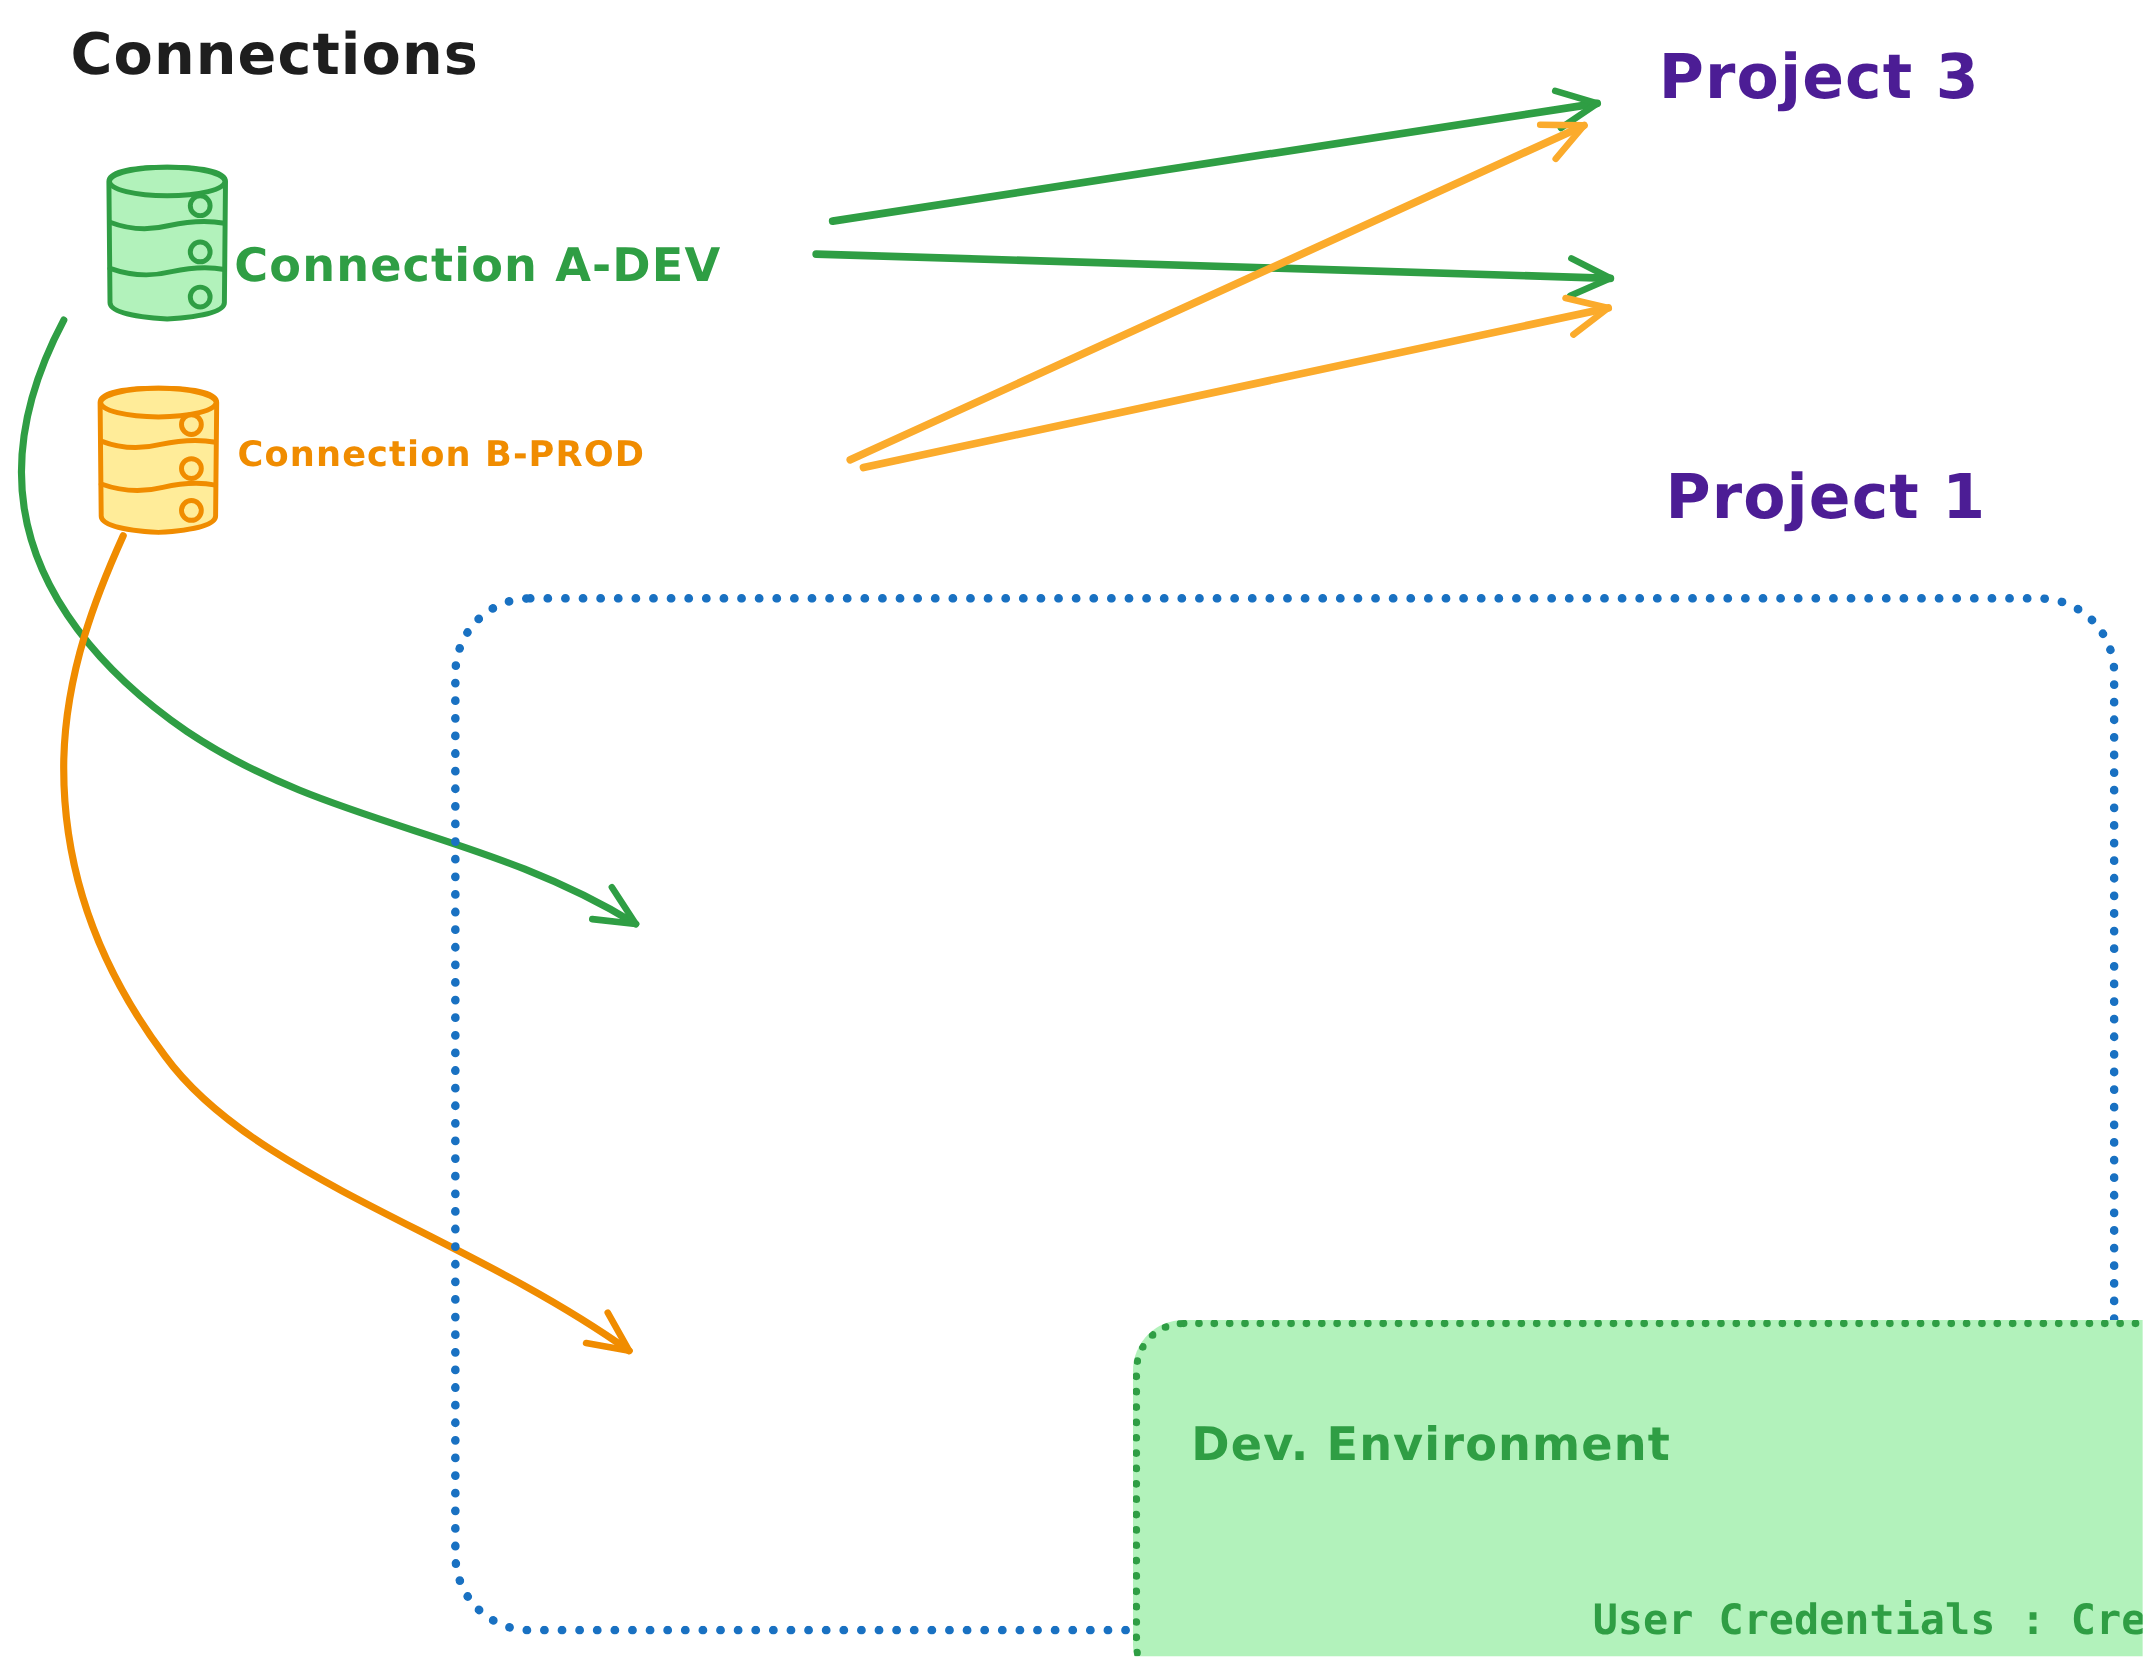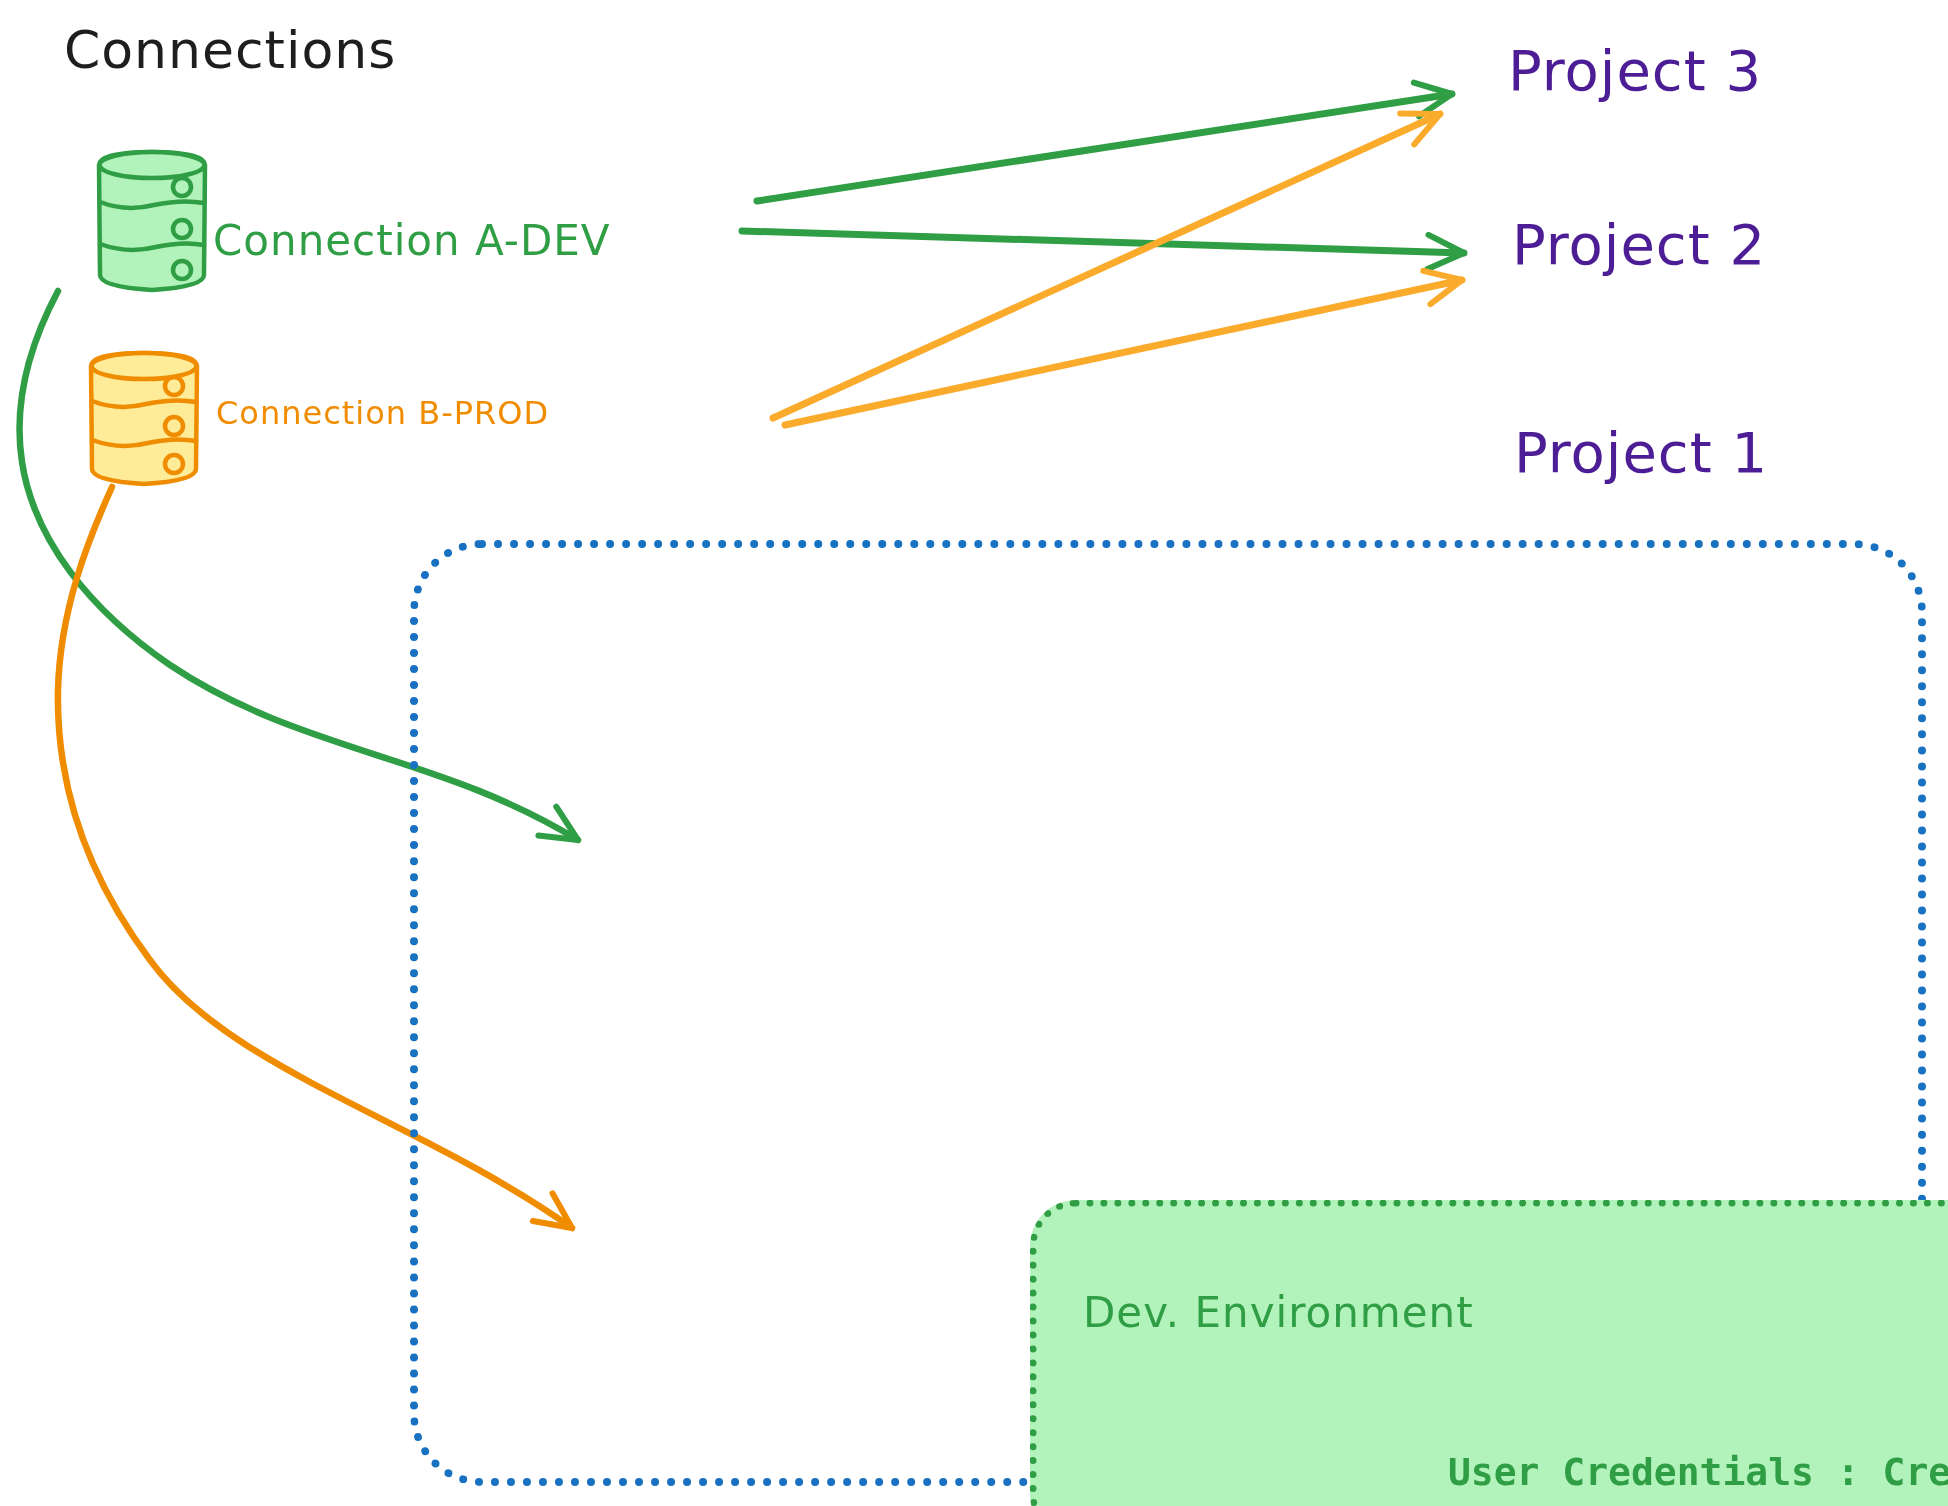--- a/index.html
+++ b/index.html
@@ -6,21 +6,21 @@
   .canvas{
     position:relative;
     width:1948px;height:1506px;
     background:#ffffff;
     overflow:hidden;
     font-family:"DejaVu Sans", sans-serif;
   }
   .abs{position:absolute;}
   .hand{
     font-family:"DejaVu Sans", sans-serif;
-    font-weight:400;
+    font-weight:700;
     letter-spacing:1px;
     white-space:nowrap;
   }
   .mono{
     font-family:"DejaVu Sans Mono", monospace;
     font-weight:700;
     white-space:nowrap;
   }
   .title{left:64px;top:20px;font-size:52px;color:#1e1e1e;}
   .conn-label-a{left:213px;top:184px;font-size:42px;color:#2f9e44;margin-top:32px;}
@@ -101,21 +101,20 @@
       <circle cx="86" cy="114" r="9" fill="none"></circle>
     </g>
   </svg>
 
   <div class="abs hand title">Connections</div>
 
   <div class="abs hand conn-label-a">Connection A-DEV</div>
   <div class="abs hand conn-label-b">Connection B-PROD</div>
 
   <div class="abs hand project project-3">Project 3</div>
-  <div class="abs hand project project-2">Project 2</div>
   <div class="abs hand project project-1">Project 1</div>
 
   <div class="abs project1-box">
 
     <div class="env-box env-dev">
       <div class="hand env-title">Dev. Environment</div>
       <div class="mono env-creds">User Credentials : Credentials A</div>
     </div>
 
   </div>

